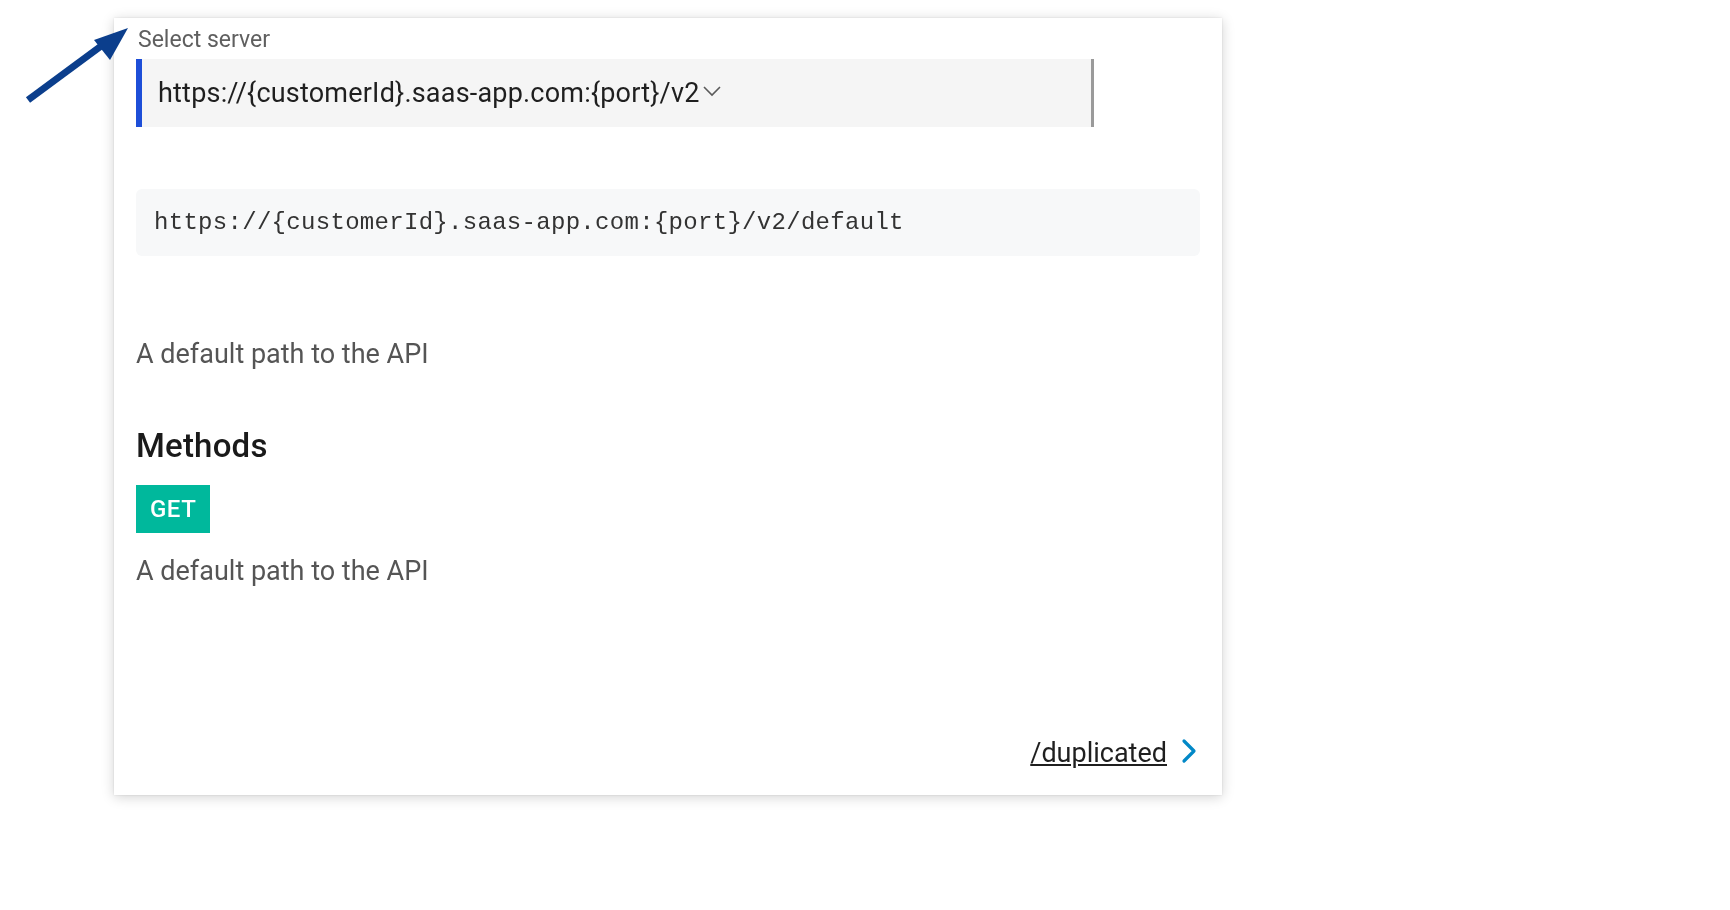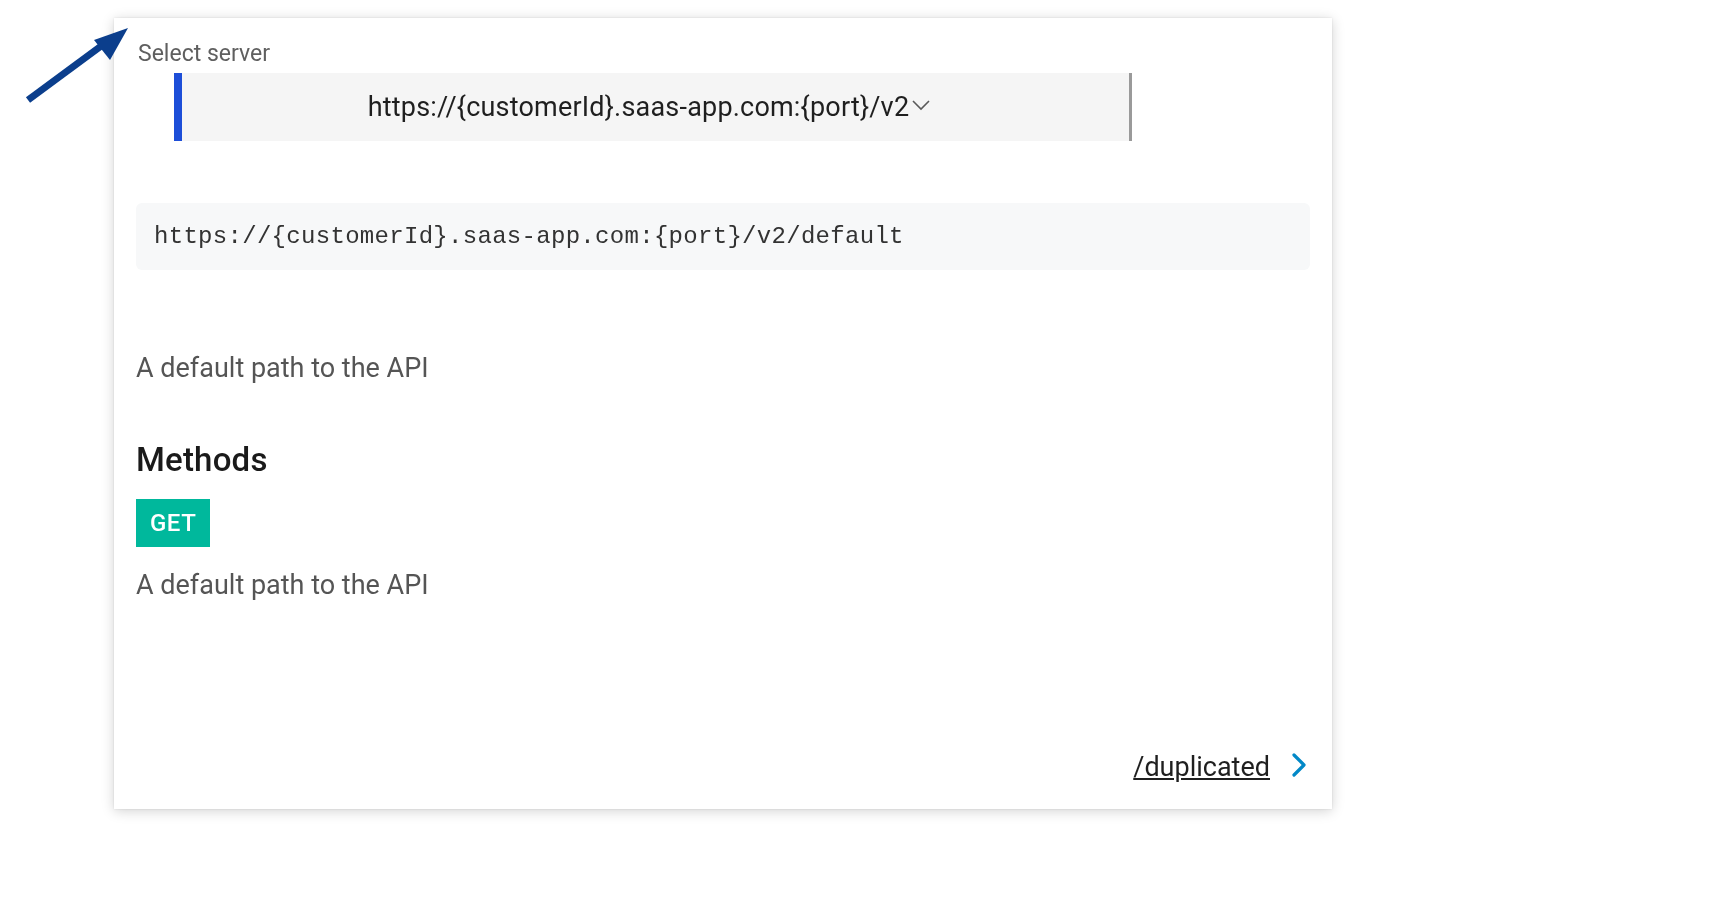--- a/index.html
+++ b/index.html
@@ -17,43 +17,42 @@
     .arrow-annotation {
       position: absolute;
       top: 28px;
       left: 20px;
       z-index: 10;
     }
     .card {
       position: absolute;
       top: 18px;
       left: 114px;
-      width: 1218px;
+      width: 1108px;
       background: #ffffff;
       box-shadow: 0 2px 12px rgba(0,0,0,0.18), 0 0 2px rgba(0,0,0,0.1);
-      padding: 22px 22px 26px 22px;
+      padding: 8px 22px 26px 22px;
     }
     .select-label {
       color: #5f5f5f;
       font-size: 23px;
       margin-bottom: 6px;
       margin-left: 2px;
     }
     .server-select {
       display: flex;
       align-items: center;
-      justify-content: center;
+      justify-content: flex-start;
       background: #f5f5f5;
-      border-left: 8px solid #1d4ed8;
+      border-left: 6px solid #1d4ed8;
       border-right: 3px solid #9a9a9a;
       height: 68px;
       padding: 0 26px 0 16px;
       cursor: pointer;
       width: 958px;
-      margin-left: 38px;
     }
     .server-select-text {
       font-size: 27px;
       color: #1f1f1f;
       letter-spacing: 0.2px;
     }
     .chevron-down {
       width: 24px;
       height: 24px;
       flex-shrink: 0;
@@ -94,21 +93,21 @@
     .method-desc {
       margin-top: 22px;
       color: #555555;
       font-size: 27px;
     }
     .footer-link-row {
       margin-top: 150px;
       display: flex;
       justify-content: flex-end;
       align-items: center;
-      gap: 20px;
+      gap: 13px;
       padding-right: 2px;
     }
     .footer-link {
       color: #1f1f1f;
       font-size: 27px;
       text-decoration: underline;
       cursor: pointer;
     }
     .chevron-right {
       width: 18px;

